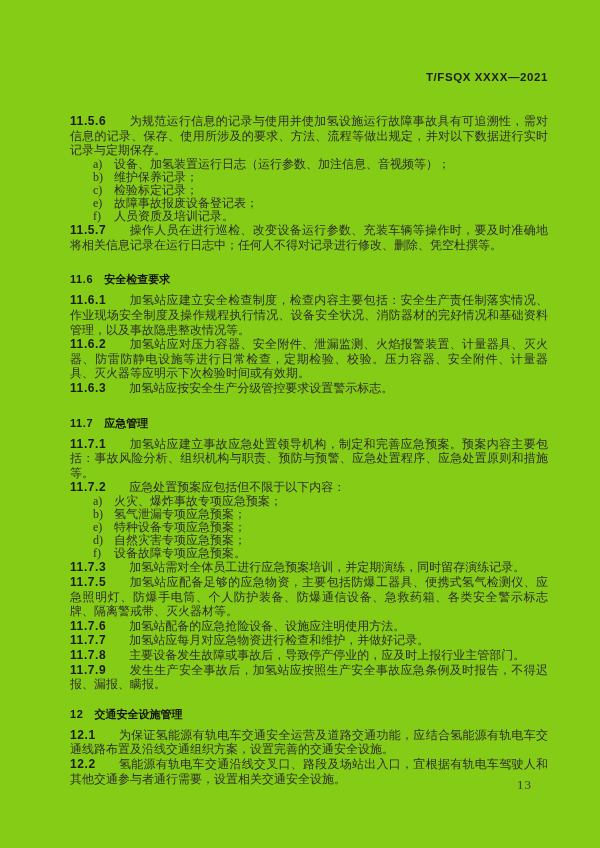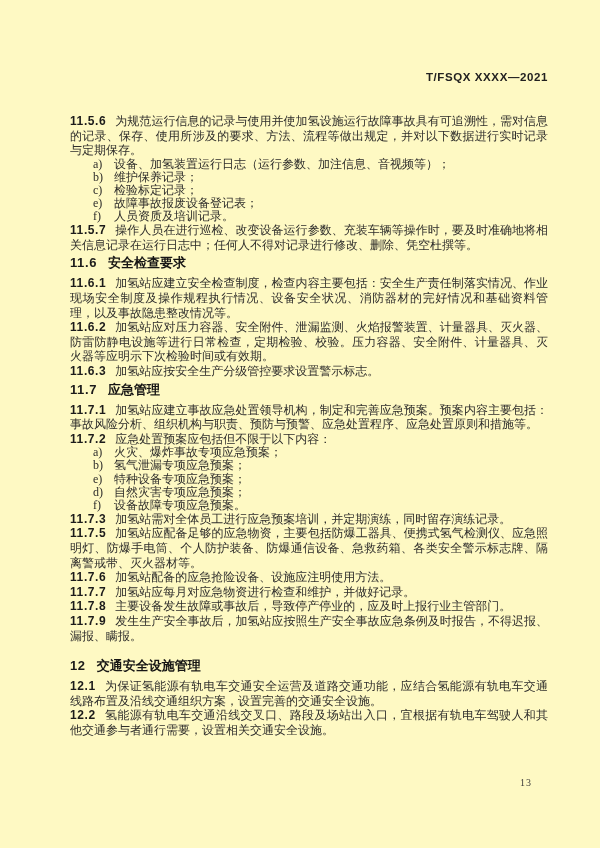--- a/index.html
+++ b/index.html
@@ -5,21 +5,21 @@
   html, body { margin: 0; padding: 0; }
   body {
     background: #e8e8e8;
     font-family: "Liberation Serif", "DejaVu Serif", serif;
   }
   .page {
     position: relative;
     width: 600px;
     height: 848px;
     margin: 0 auto;
-    background: #fef9c3;
+    background: #84cc16;
     color: #2e2d2b;
     overflow: hidden;
   }
   .running-header {
     position: absolute;
     top: 71px;
     right: 52px;
     font-family: "Liberation Sans", "DejaVu Sans", sans-serif;
     font-size: 11.5px;
     font-weight: 700;
@@ -37,47 +37,47 @@
     font-size: 12px;
     line-height: 14.6px;
     text-align: justify;
     text-justify: inter-ideograph;
   }
   .num {
     font-family: "Liberation Sans", "DejaVu Sans", sans-serif;
     font-weight: 700;
     color: #1c1b1a;
     letter-spacing: 0.6px;
-    margin-right: 9px;
+    margin-right: 23px;
     white-space: nowrap;
   }
   .li {
     font-size: 12px;
     line-height: 13.1px;
     padding-left: 23px;
   }
   .letter {
     display: inline-block;
     width: 21px;
   }
   .heading {
-    margin: 3px 0 6px 0;
+    margin: 20px 0 6px 0;
     font-family: "Liberation Sans", "DejaVu Sans", sans-serif;
-    font-size: 13px;
+    font-size: 11px;
     line-height: 15px;
     font-weight: 700;
     color: #161514;
   }
   .heading .num { margin-right: 11px; }
   .heading.big-gap { margin-top: 15px; }
   .page-footer {
     position: absolute;
     top: 777px;
     right: 68px;
-    font-size: 10px;
+    font-size: 13px;
     color: #3c3b39;
     letter-spacing: 1px;
   }
 </style>
 </head>
 <body>
 
 <div class="page">
   <div class="running-header">
     <span>T/FSQX XXXX—2021</span>

